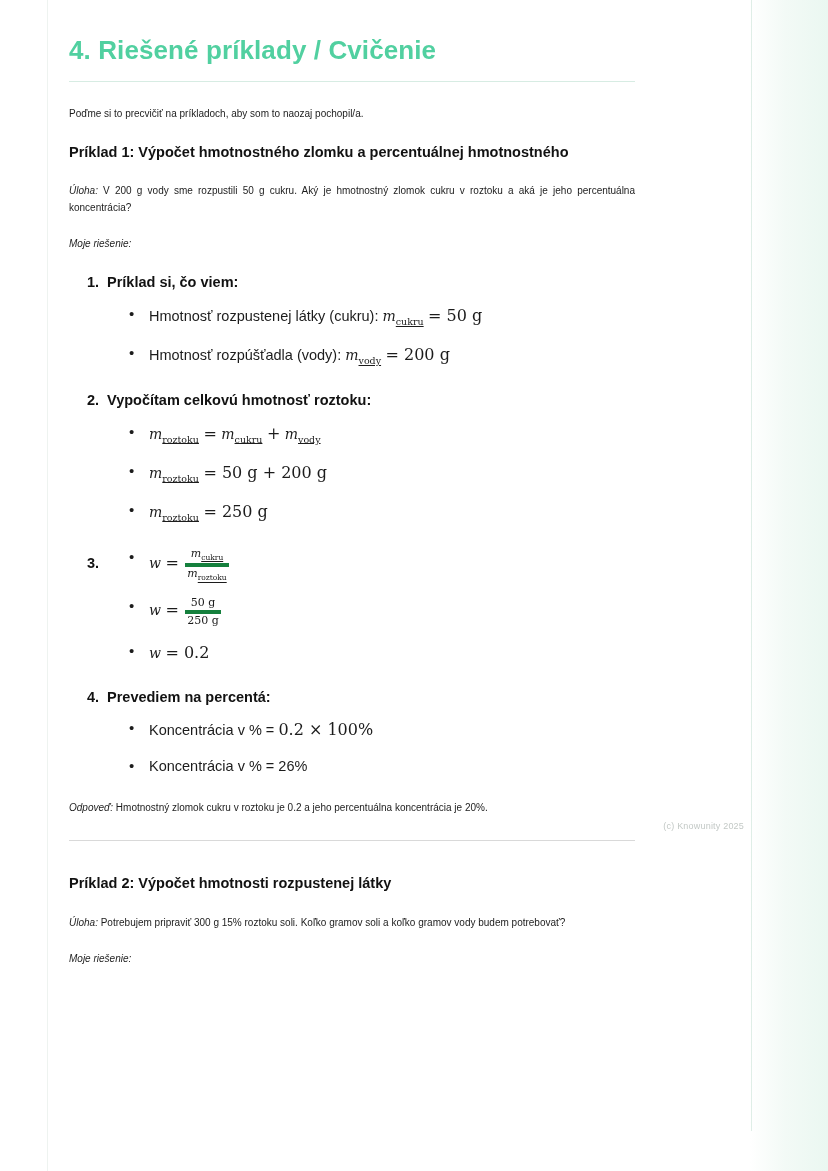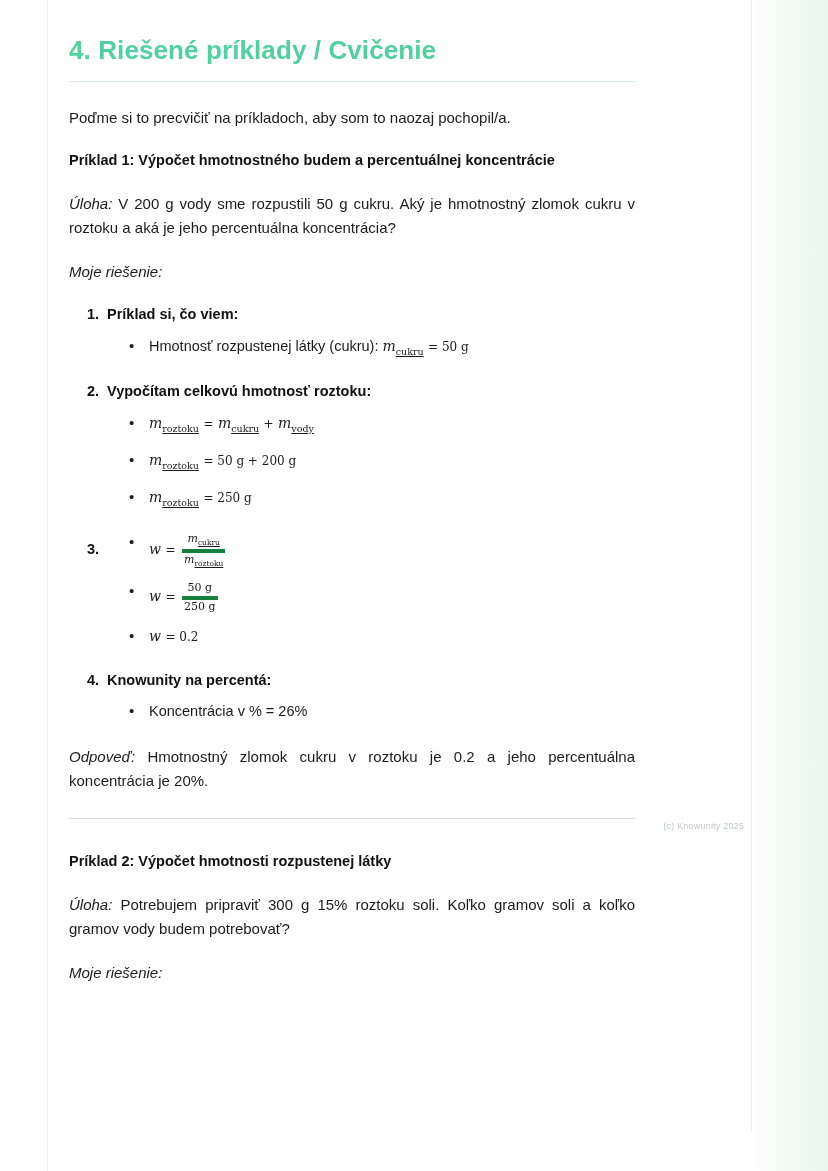--- a/index.html
+++ b/index.html
@@ -60,21 +60,21 @@
     color: #51d0a0;
     margin: 0 0 14px 0;
     letter-spacing: 0.1px;
   }
   .title-rule {
     height: 1px;
     background: #d7ece3;
     margin: 0 0 24px 0;
   }
   p.para {
-    font-size: 15px;
+    font-size: 10px;
     line-height: 1.62;
     margin: 0 0 20px 0;
     text-align: justify;
     color: #1c1c1c;
   }
   p.bold-head {
     font-size: 14.5px;
     font-weight: 700;
     line-height: 1.5;
     margin: 0 0 20px 0;
@@ -84,21 +84,21 @@
     font-style: italic;
   }
   .mi {
     font-family: "DejaVu Serif", serif;
     font-style: italic;
     font-size: 14px;
   }
   .mtext {
     font-family: "DejaVu Serif", serif;
     font-style: normal;
-    font-size: 12px;
+    font-size: 16px;
   }
   sub {
     font-size: 9.5px;
     font-style: normal;
     font-family: "DejaVu Serif", serif;
     text-decoration: underline;
   }
   ol.steps {
     margin: 0 0 0 0;
     padding-left: 34px;
@@ -188,37 +188,41 @@
   <div class="right-strip"></div>
   <div class="right-rule"></div>
 
   <div class="content">
 
     <h1 class="doc-title">4. Riešené príklady / Cvičenie</h1>
     <div class="title-rule"></div>
 
     <p class="para">Poďme si to precvičiť na príkladoch, aby som to naozaj pochopil/a.</p>
 
-    <p class="bold-head">Príklad 1: Výpočet hmotnostného budem a percentuálnej koncentrácie</p>
+    <p class="bold-head">Príklad 1: Výpočet hmotnostného zlomku a percentuálnej hmotnostného</p>
 
     <p class="para">
       <span class="ital">Úloha:</span>
       <span>V 200 g vody sme rozpustili 50 g cukru. Aký je hmotnostný zlomok cukru v roztoku a aká je jeho percentuálna koncentrácia?</span>
     </p>
 
     <p class="para ital">Moje riešenie:</p>
 
     <ol class="steps">
 
       <li>
         <span>Príklad si, čo viem:</span>
         <ul class="subs">
           <li>
             <span>Hmotnosť rozpustenej látky (cukru):</span>
             <span class="math-line"><span class="mi">m</span><sub>cukru</sub> <span class="mtext">= 50 g</span></span>
+          </li>
+          <li>
+            <span>Hmotnosť rozpúšťadla (vody):</span>
+            <span class="math-line"><span class="mi">m</span><sub>vody</sub> <span class="mtext">= 200 g</span></span>
           </li>
         </ul>
       </li>
 
       <li>
         <span>Vypočítam celkovú hmotnosť roztoku:</span>
         <ul class="subs">
           <li>
             <span class="math-line"><span class="mi">m</span><sub>roztoku</sub> <span class="mtext">=</span> <span class="mi">m</span><sub>cukru</sub> <span class="mtext">+</span> <span class="mi">m</span><sub>vody</sub></span>
           </li>
@@ -249,22 +253,26 @@
               </span>
             </span>
           </li>
           <li>
             <span class="math-line"><span class="mi">w</span> <span class="mtext">= 0.2</span></span>
           </li>
         </ul>
       </li>
 
       <li>
-        <span>Knowunity na percentá:</span>
-        <ul class="subs">
+        <span>Prevediem na percentá:</span>
+        <ul class="subs">
+          <li>
+            <span>Koncentrácia v % =</span>
+            <span class="math-line"><span class="mtext">0.2 × 100%</span></span>
+          </li>
           <li>
             <span>Koncentrácia v % = 26%</span>
           </li>
         </ul>
       </li>
 
     </ol>
 
     <p class="para">
       <span class="ital">Odpoveď:</span>

